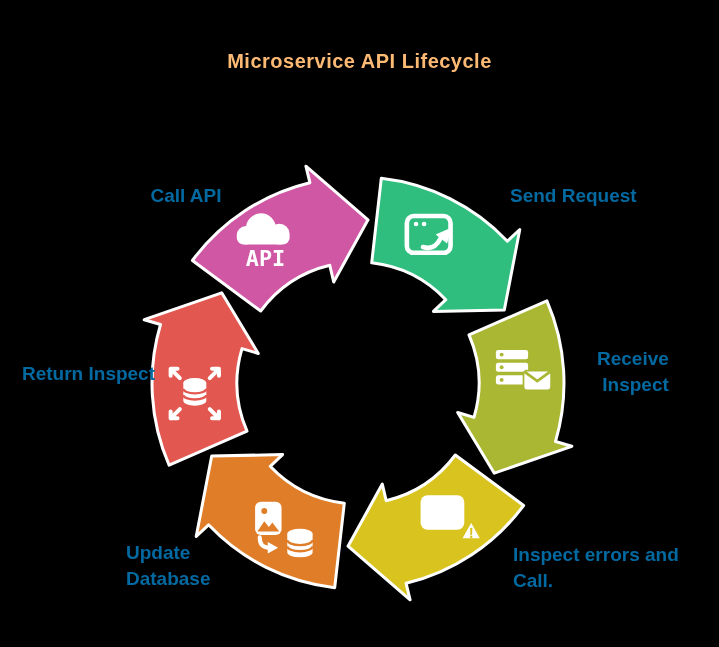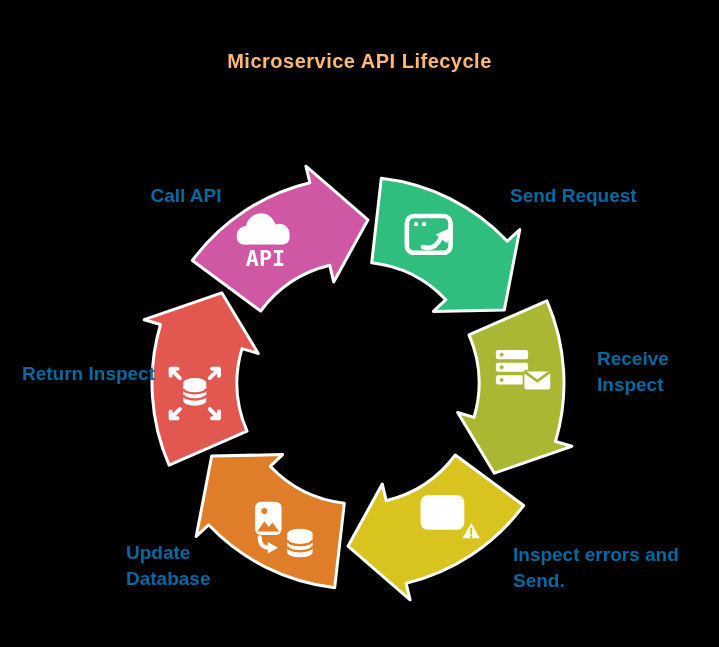--- a/index.html
+++ b/index.html
@@ -21,21 +21,21 @@
   .lbl{
     position:absolute;
     font:bold 19px "Liberation Sans",sans-serif;
     color:#0369a1;
     line-height:26px;
     white-space:nowrap;
   }
   .lbl span{display:block;}
   .lbl-call-api{left:122px;top:183px;width:128px;text-align:center;}
   .lbl-send-request{left:510px;top:183px;}
-  .lbl-receive-response{left:597px;top:346px;}
+  .lbl-receive-response{left:597px;top:346px;text-align:right;}
   .lbl-inspect-errors{left:513px;top:542px;}
   .lbl-update-database{left:126px;top:540px;width:168px;}
   .lbl-return-results{left:22px;top:361px;}
   svg{position:absolute;left:0;top:0;}
 </style>
 </head>
 <body>
 
 <div class="stage">
 
@@ -125,21 +125,21 @@
     <span></span>
   </div>
 
   <div class="lbl lbl-receive-response">
     <span>Receive</span>
     <span>Inspect</span>
   </div>
 
   <div class="lbl lbl-inspect-errors">
     <span>Inspect errors and</span>
-    <span>Send.</span>
+    <span>Call.</span>
   </div>
 
   <div class="lbl lbl-update-database">
     <span>Update</span>
     <span>Database</span>
   </div>
 
   <div class="lbl lbl-return-results">
     <span>Return Inspect</span>
     <span></span>

